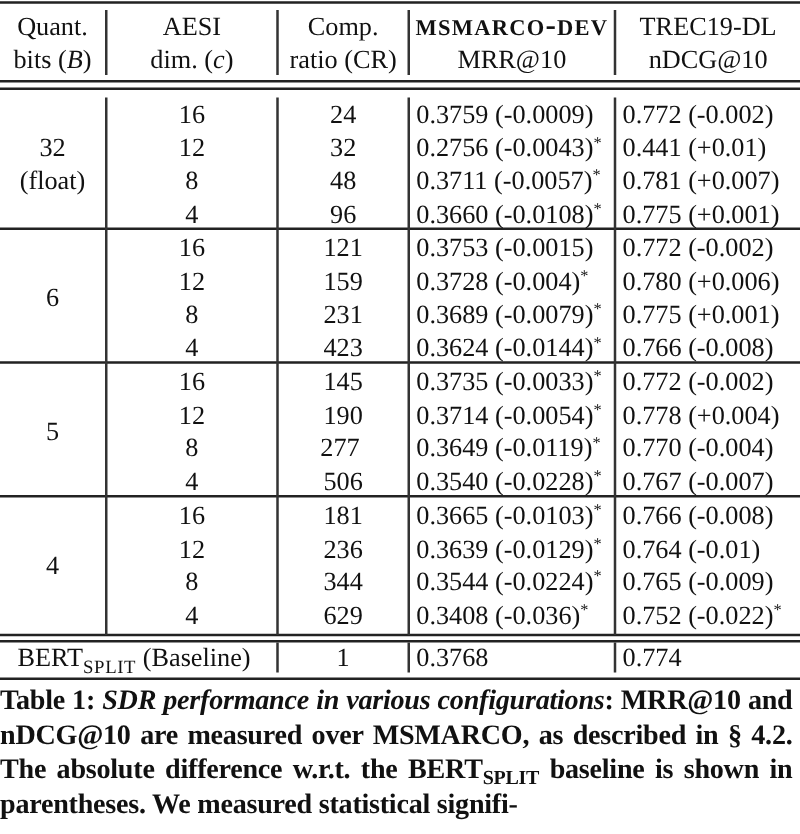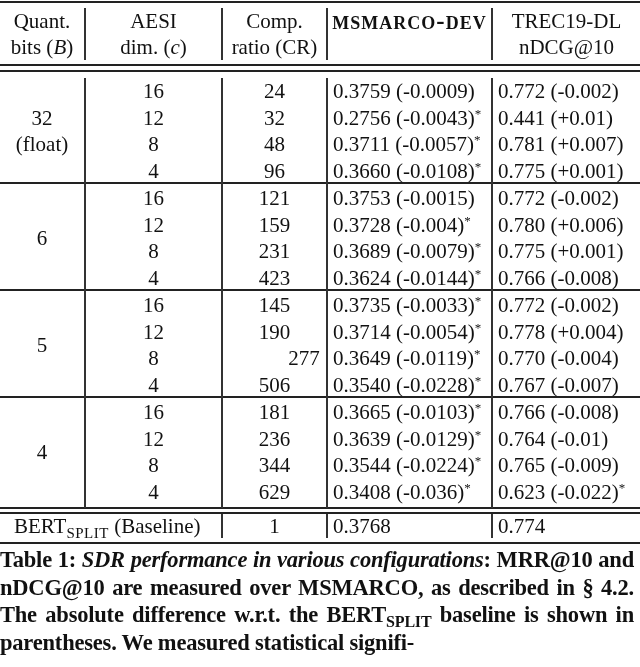--- a/index.html
+++ b/index.html
@@ -52,20 +52,21 @@
 <div class="cell c" style="left:86px;top:8px;width:135px;">
   <div>AESI</div>
   <div>dim. (<i>c</i>)</div>
 </div>
 <div class="cell c" style="left:223px;top:8px;width:103px;">
   <div>Comp.</div>
   <div>ratio (CR)</div>
 </div>
 <div class="cell c" style="left:328px;top:8px;width:163px;">
   <div class="sc">msmarco-dev</div>
+  <div>MRR@10</div>
 </div>
 <div class="cell c" style="left:493px;top:8px;width:147px;">
   <div>TREC19-DL</div>
   <div>nDCG@10</div>
 </div>
 
 <div id="body-groups">
     <div class="cell c" style="left: 0px; width: 84px; top: 104.5px;">
       <div>32</div>
       <div>(float)</div>
@@ -110,21 +111,21 @@
     </div>
     <div class="cell c" style="left: 86px; top: 292px; width: 135px;">16</div>
     <div class="cell c" style="left: 223px; top: 292px; width: 103px;">145</div>
     <div class="cell l" style="left: 333px; top: 292px; width: 158px;"><span>0.3735 (-0.0033)</span><sup>*</sup></div>
     <div class="cell l" style="left: 498px; top: 292px; width: 142px;"><span>0.772 (-0.002)</span><sup></sup></div>
     <div class="cell c" style="left: 86px; top: 318.5px; width: 135px;">12</div>
     <div class="cell c" style="left: 223px; top: 318.5px; width: 103px;">190</div>
     <div class="cell l" style="left: 333px; top: 318.5px; width: 158px;"><span>0.3714 (-0.0054)</span><sup>*</sup></div>
     <div class="cell l" style="left: 498px; top: 318.5px; width: 142px;"><span>0.778 (+0.004)</span><sup></sup></div>
     <div class="cell c" style="left: 86px; top: 345px; width: 135px;">8</div>
-    <div class="cell c" style="left: 223px; top: 345px; width: 98px; margin-left: 32px;">277</div>
+    <div class="cell c" style="left: 223px; top: 345px; width: 98px;">277</div>
     <div class="cell l" style="left: 333px; top: 345px; width: 158px;"><span>0.3649 (-0.0119)</span><sup>*</sup></div>
     <div class="cell l" style="left: 498px; top: 345px; width: 142px;"><span>0.770 (-0.004)</span><sup></sup></div>
     <div class="cell c" style="left: 86px; top: 371.5px; width: 135px;">4</div>
     <div class="cell c" style="left: 223px; top: 371.5px; width: 103px;">506</div>
     <div class="cell l" style="left: 333px; top: 371.5px; width: 158px;"><span>0.3540 (-0.0228)</span><sup>*</sup></div>
     <div class="cell l" style="left: 498px; top: 371.5px; width: 142px;"><span>0.767 (-0.007)</span><sup></sup></div>
     <div class="cell c" style="left: 0px; width: 84px; top: 438.75px;">
       <div>4</div>
     </div>
     <div class="cell c" style="left: 86px; top: 399px; width: 135px;">16</div>
@@ -135,21 +136,21 @@
     <div class="cell c" style="left: 223px; top: 425.5px; width: 103px;">236</div>
     <div class="cell l" style="left: 333px; top: 425.5px; width: 158px;"><span>0.3639 (-0.0129)</span><sup>*</sup></div>
     <div class="cell l" style="left: 498px; top: 425.5px; width: 142px;"><span>0.764 (-0.01)</span><sup></sup></div>
     <div class="cell c" style="left: 86px; top: 452px; width: 135px;">8</div>
     <div class="cell c" style="left: 223px; top: 452px; width: 103px;">344</div>
     <div class="cell l" style="left: 333px; top: 452px; width: 158px;"><span>0.3544 (-0.0224)</span><sup>*</sup></div>
     <div class="cell l" style="left: 498px; top: 452px; width: 142px;"><span>0.765 (-0.009)</span><sup></sup></div>
     <div class="cell c" style="left: 86px; top: 478.5px; width: 135px;">4</div>
     <div class="cell c" style="left: 223px; top: 478.5px; width: 103px;">629</div>
     <div class="cell l" style="left: 333px; top: 478.5px; width: 158px;"><span>0.3408 (-0.036)</span><sup>*</sup></div>
-    <div class="cell l" style="left: 498px; top: 478.5px; width: 142px;"><span>0.623 (-0.022)</span><sup>*</sup></div>
+    <div class="cell l" style="left: 498px; top: 478.5px; width: 142px;"><span>0.752 (-0.022)</span><sup>*</sup></div>
   </div>
 
 <div class="cell l" style="left:14px;top:513px;width:205px;">
   <span>BERT</span><sub class="split">SPLIT</sub><span> (Baseline)</span>
 </div>
 <div class="cell c" style="left:223px;top:513px;width:103px;">1</div>
 <div class="cell l" style="left:333px;top:513px;width:158px;">0.3768</div>
 <div class="cell l" style="left:498px;top:513px;width:140px;">0.774</div>
 
 <div class="caption">

